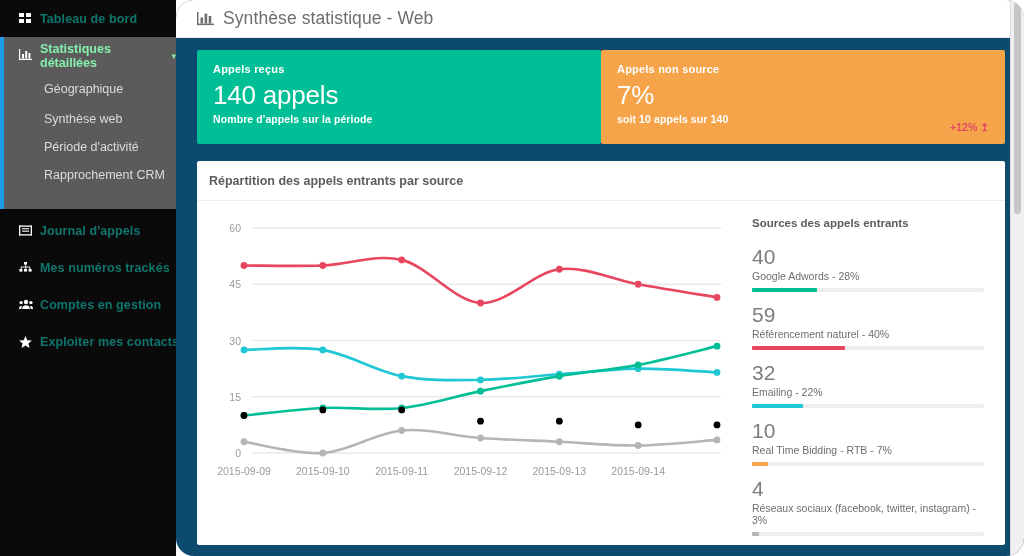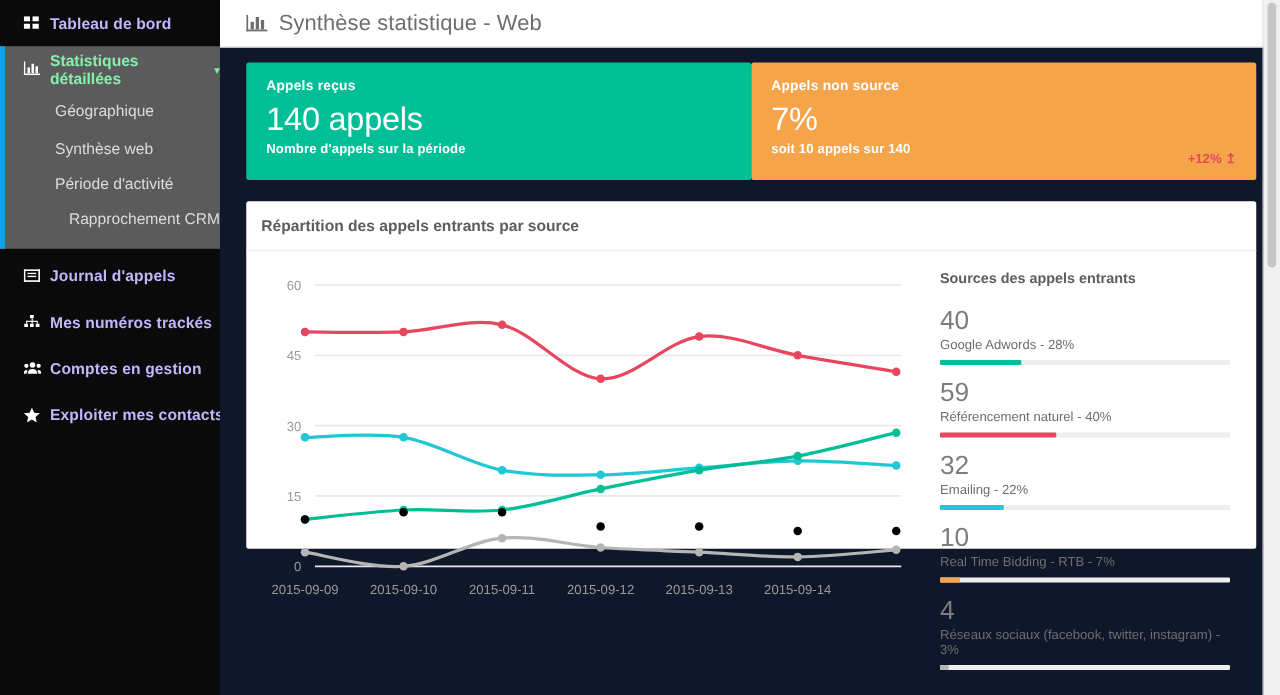--- a/index.html
+++ b/index.html
@@ -17,21 +17,21 @@
     background: #0a0a0a;
     flex: 0 0 176px;
     padding-top: 0;
     position: relative;
     overflow: hidden;
   }
   .nav-item {
     display: flex; align-items: center;
     height: 37px;
     padding-left: 19px;
-    color: #c4b5fd;
+    color: #0f766e;
     font-size: 12.5px;
     letter-spacing: .1px;
     white-space: nowrap;
   }
   .nav-item .ico {
     width: 21px; flex: 0 0 21px;
     display: inline-flex; align-items: center; justify-content: flex-start;
     color: #ffffff;
   }
   .nav-item .lbl { font-weight: bold; }
@@ -58,23 +58,24 @@
     line-height: 28px;
     color: #dcdcdc;
     font-size: 12.5px;
   }
   .sub-item.first { padding-top: 2px; }
 
   
   .main {
     flex: 1 1 auto;
     height: 556px;
-    background: #0f172a;
+    background: #0c4a6e;
     position: relative;
     overflow: hidden;
+    border-radius: 18px;
   }
   .topbar {
     height: 38px;
     background: #ffffff;
     display: flex; align-items: center;
     padding-left: 21px;
     border-bottom: 1px solid #eaeaea;
   }
   .topbar .title {
     font-size: 17.5px;
@@ -107,21 +108,21 @@
   .kpi .k-delta {
     position: absolute; right: 16px; bottom: 11px;
     font-size: 10.5px; font-weight: bold;
   }
 
   
   .panel {
     margin-top: 17px;
     background: #ffffff;
     border-radius: 2px;
-    height: 278px;
+    height: 384px;
   }
   .panel-head {
     height: 40px;
     border-bottom: 1px solid #ededed;
     display: flex; align-items: center;
     padding-left: 12px;
   }
   .panel-head .p-title { font-size: 12.5px; color: #5d5d5d; font-weight: bold; }
   .panel-body { display: flex; height: 321px; }
 
@@ -179,21 +180,21 @@
             <rect x="6.2" y="2" width="2" height="7.5" fill="#fff"></rect>
             <rect x="9.4" y="4" width="2" height="5.5" fill="#fff"></rect>
           </svg>
         </span>
         <span class="lbl">Statistiques détaillées</span>
         <span class="chev">▾</span>
       </div>
       <a class="sub-item">Géographique</a>
       <a class="sub-item first">Synthèse web</a>
       <a class="sub-item">Période d'activité</a>
-      <a class="sub-item" style="padding-bottom:10px;text-align:right;">Rapprochement CRM</a>
+      <a class="sub-item" style="padding-bottom:20px;">Rapprochement CRM</a>
     </div>
 
     <div class="nav-item" style="height:37px;margin-top:3px;">
       <span class="ico">
         <svg width="13" height="11" viewBox="0 0 13 11">
           <rect x="0" y="0.5" width="13" height="1.3" fill="#fff"></rect>
           <rect x="0" y="0.5" width="1.3" height="10" fill="#fff"></rect>
           <rect x="0" y="9.2" width="13" height="1.3" fill="#fff"></rect>
           <rect x="11.7" y="0.5" width="1.3" height="10" fill="#fff"></rect>
           <rect x="3" y="3.2" width="7" height="1.1" fill="#fff"></rect>

